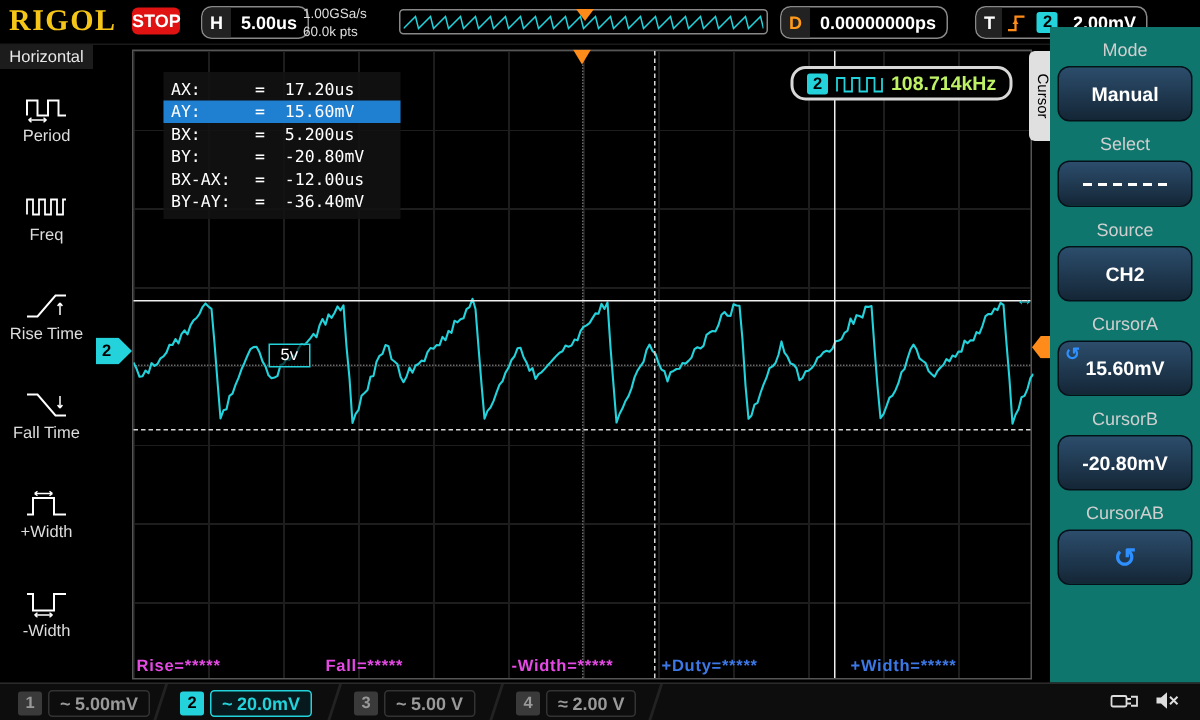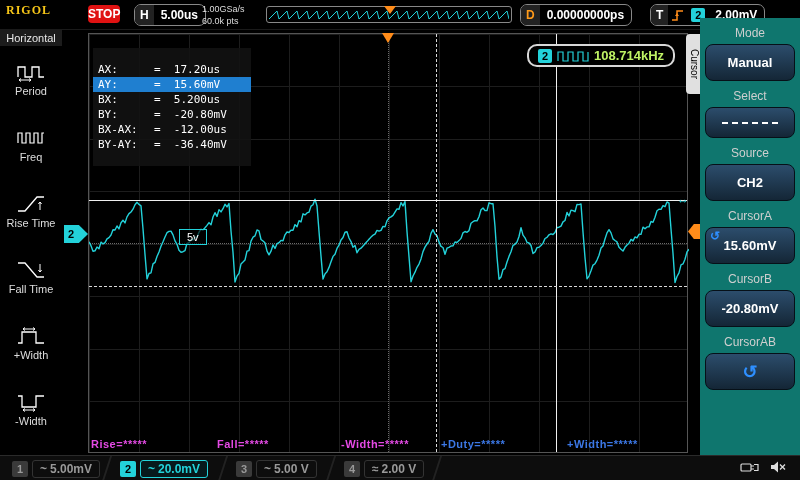--- a/index.html
+++ b/index.html
@@ -1,21 +1,21 @@
 <!DOCTYPE html>
 <html><head>
 <meta charset="utf-8">
 <style>
   * { margin:0; padding:0; box-sizing:border-box; }
   body { background:#222; font-family:"Liberation Sans", sans-serif; }
   #screen { position:relative; width:800px; height:480px; background:#000; overflow:hidden; }
 
   
   .topbar { position:absolute; left:0; top:0; width:800px; height:30px; background:#000; border-bottom:1px solid #1a1a1a; }
-  .brand { position:absolute; left:6px; top:3px; color:#f5c518; font-size:12px; font-weight:bold; letter-spacing:1px; font-family:"Liberation Serif", serif; }
+  .brand { position:absolute; left:6px; top:3px; color:#f5c518; font-size:20px; font-weight:bold; letter-spacing:1px; font-family:"Liberation Serif", serif; }
   .stop  { position:absolute; left:88px; top:5px; background:#e01212; color:#fff; font-size:12px; font-weight:bold; padding:2px 0; border-radius:4px; }
   .grp   { position:absolute; top:4px; height:22px; display:flex; align-items:center; border:1px solid #888; border-radius:7px; background:#000; overflow:hidden; }
   .grp .cell-dark { background:#222; color:#fff; font-size:12px; font-weight:bold; padding:3px 5px; height:100%; display:flex; align-items:center; }
   .grp .cell-val  { color:#fff; font-size:12px; font-weight:bold; padding:0 7px; white-space:nowrap; }
   .hgroup { left:134px; }
   .dgroup { left:520px; }
   .dgroup .cell-dark { color:#ff9a1a; }
   .tgroup { left:650px; }
   .srate { position:absolute; left:202px; top:3px; color:#ddd; font-size:9px; line-height:12px; white-space:nowrap; }
   .preview { position:absolute; left:266px; top:6px; width:246px; height:17px; border:1px solid #888; border-radius:3px; background:#000; }
@@ -40,21 +40,21 @@
   .vcenter { position:absolute; left:299px; top:0; height:100%; border-left:1px dotted #6a6a6a; }
   .hcenter { position:absolute; top:209px; left:0; width:100%; border-top:1px dotted #6a6a6a; }
   #wave { position:absolute; left:0; top:0; }
   .cur-hline-a { position:absolute; left:0; width:100%; border-top:1px solid #f0f0f0; }
   .cur-hline-b { position:absolute; left:0; width:100%; border-top:1px dashed #d8d8d8; }
   .cur-vline-a { position:absolute; top:0; height:100%; border-left:1px solid #f0f0f0; }
   .cur-vline-b { position:absolute; top:0; height:100%; border-left:1px dashed #d8d8d8; }
   .handle-a { position:absolute; left:588px; top:158px; color:#23d2da; font-size:12px; font-weight:bold; }
 
   
-  .cur-panel { position:absolute; left:4px; top:14px; width:158px; background:rgba(18,18,18,0.88); padding:14px 0; }
+  .cur-panel { position:absolute; left:20px; top:14px; width:158px; background:rgba(18,18,18,0.88); padding:4px 0; }
   .cur-row { display:flex; height:15px; align-items:center; padding:0 5px; }
   .cur-row.hl { background:#1f7fd0; }
   .cur-lab { width:56px; color:#fff; font-family:"DejaVu Sans Mono", monospace; font-size:11px; }
   .cur-val { color:#fff; font-family:"DejaVu Sans Mono", monospace; font-size:11px; white-space:pre; }
 
   
   .freq-badge { position:absolute; left:438px; top:10px; height:23px; display:flex; align-items:center; gap:5px; border:2px solid #d8d8d8; border-radius:10px; background:#000; padding:0 9px; }
   .fb-ch { background:#23d2da; color:#000; font-size:11px; font-weight:bold; width:14px; height:14px; text-align:center; line-height:14px; border-radius:2px; }
   .fb-val { color:#bef264; font-size:13px; font-weight:bold; }
 

